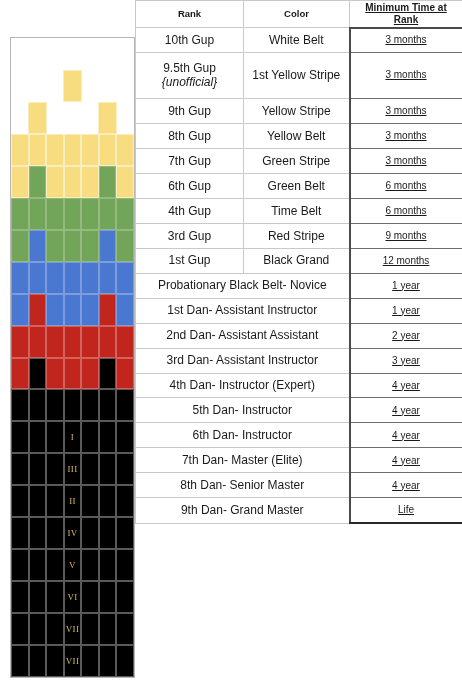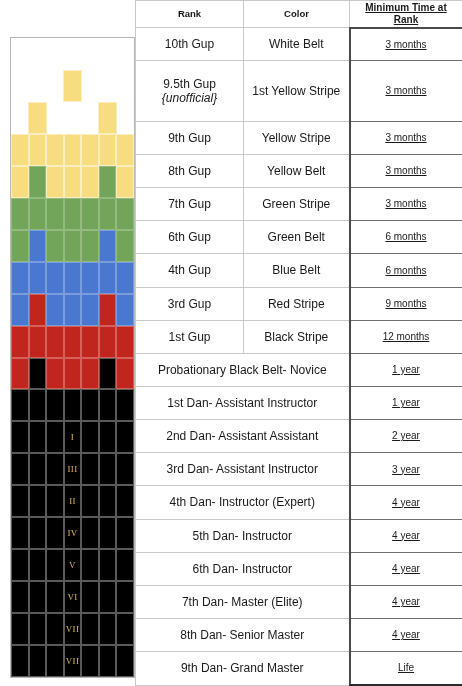--- a/index.html
+++ b/index.html
@@ -50,21 +50,21 @@
     font-size: 9px;
     font-family: "Liberation Serif", serif;
     letter-spacing: 0.3px;
     line-height: 1;
   }
 
   
   #rank-table {
     position: absolute;
     left: 135px; top: 0px;
-    width: 327px; height: 686px;
+    width: 327px; height: 524px;
     border-collapse: collapse;
     table-layout: fixed;
   }
   #rank-table col.c-rank { width: 108px; }
   #rank-table col.c-color { width: 106px; }
   #rank-table col.c-time { width: 113px; }
 
   #rank-table th, #rank-table td {
     border: 1px solid #c9c9c9;
     text-align: center;
@@ -342,31 +342,31 @@
         <td class="col-color">Green Stripe</td>
         <td class="col-time">3 months</td>
       </tr>
       <tr>
         <td class="col-rank">6th Gup</td>
         <td class="col-color">Green Belt</td>
         <td class="col-time">6 months</td>
       </tr>
       <tr>
         <td class="col-rank">4th Gup</td>
-        <td class="col-color">Blue Belt</td>
+        <td class="col-color">Time Belt</td>
         <td class="col-time">6 months</td>
       </tr>
       <tr>
         <td class="col-rank">3rd Gup</td>
         <td class="col-color">Red Stripe</td>
         <td class="col-time">9 months</td>
       </tr>
       <tr>
         <td class="col-rank">1st Gup</td>
-        <td class="col-color">Black Stripe</td>
+        <td class="col-color">Black Grand</td>
         <td class="col-time">12 months</td>
       </tr>
       <tr>
         <td colspan="2" class="col-rank span2">Probationary Black Belt- Novice</td>
         <td class="col-time">1 year</td>
       </tr>
       <tr>
         <td colspan="2" class="col-rank span2">1st Dan- Assistant Instructor</td>
         <td class="col-time">1 year</td>
       </tr>

